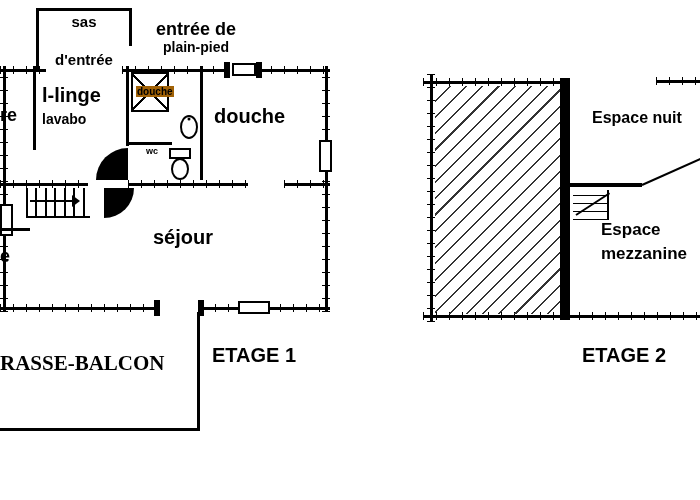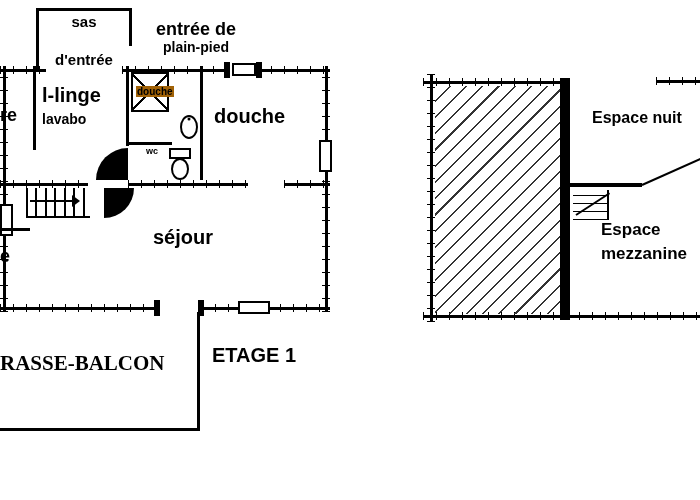--- a/index.html
+++ b/index.html
@@ -129,14 +129,15 @@
   <div class="lh" style="left:570px;top:183px;width:72px;height:4px"></div>
   <div class="stairs-v" style="left:573px;top:190px;width:34px;height:30px"></div>
   <div style="position:absolute;left:576px;top:214px;width:40px;height:2px;background:#000;transform:rotate(-33deg);transform-origin:left center"></div>
 
   <div style="position:absolute;left:642px;top:184px;width:64px;height:2px;background:#000;transform:rotate(-24deg);transform-origin:left center"></div>
 
   <div class="lbl" style="left:592px;top:109px;font-size:16px">Espace nuit</div>
   <div class="lbl" style="left:601px;top:221px;font-size:17px">Espace</div>
   <div class="lbl" style="left:601px;top:245px;font-size:17px">mezzanine</div>
 
+  <div class="lbl" style="left:582px;top:344px;font-size:20px">ETAGE 2</div>
 
 </div>
 
 </body></html>

